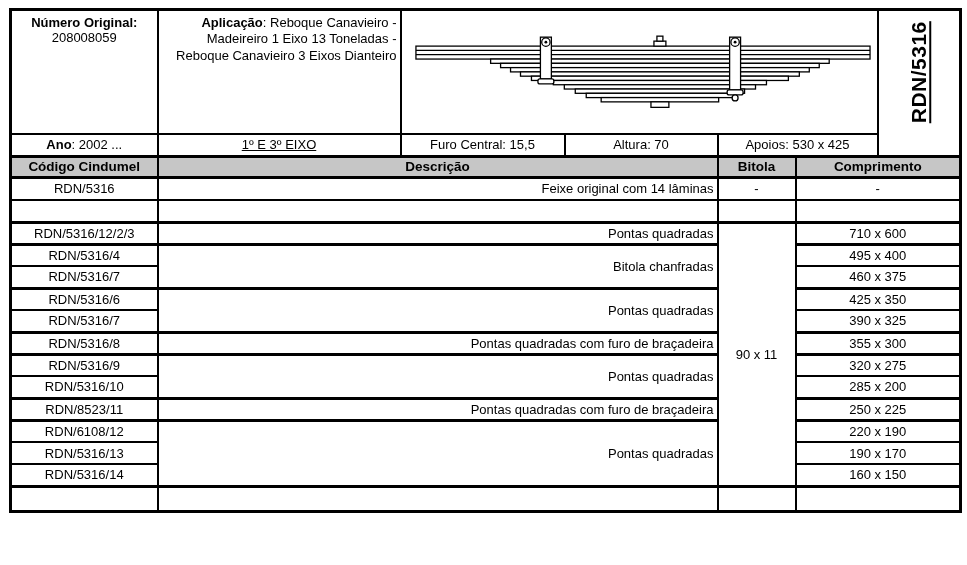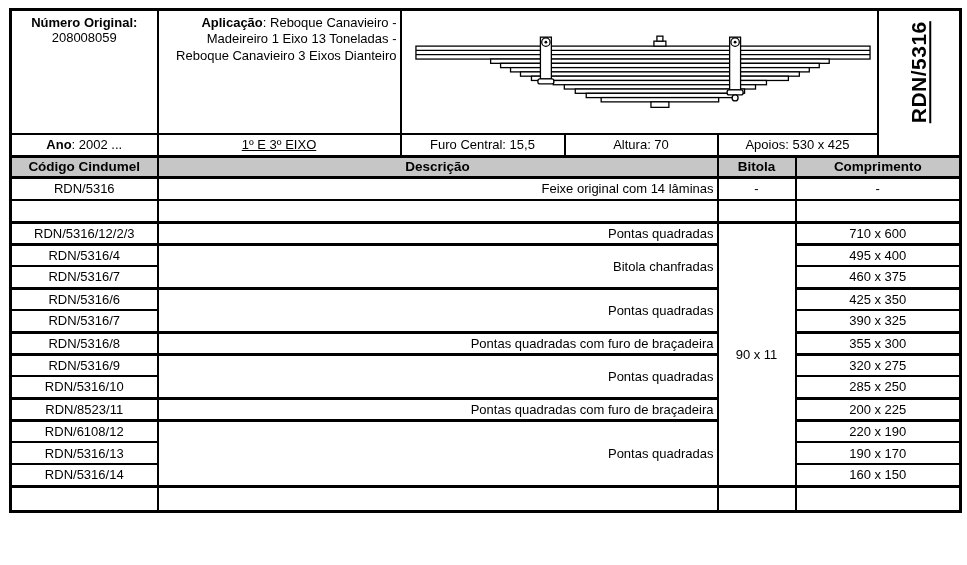--- a/index.html
+++ b/index.html
@@ -169,26 +169,26 @@
     <td class="desc" colspan="3">Pontas quadradas com furo de braçadeira</td>
     <td colspan="2">355 x 300</td>
   </tr>
   <tr class="data bt3">
     <td>RDN/5316/9</td>
     <td class="desc" colspan="3" rowspan="2">Pontas quadradas</td>
     <td colspan="2">320 x 275</td>
   </tr>
   <tr class="data">
     <td>RDN/5316/10</td>
-    <td colspan="2">285 x 250</td>
+    <td colspan="2">285 x 200</td>
   </tr>
   <tr class="data bt3">
     <td>RDN/8523/11</td>
     <td class="desc" colspan="3">Pontas quadradas com furo de braçadeira</td>
-    <td colspan="2">200 x 225</td>
+    <td colspan="2">250 x 225</td>
   </tr>
   <tr class="data bt3">
     <td>RDN/6108/12</td>
     <td class="desc" colspan="3" rowspan="3">Pontas quadradas</td>
     <td colspan="2">220 x 190</td>
   </tr>
   <tr class="data">
     <td>RDN/5316/13</td>
     <td colspan="2">190 x 170</td>
   </tr>

